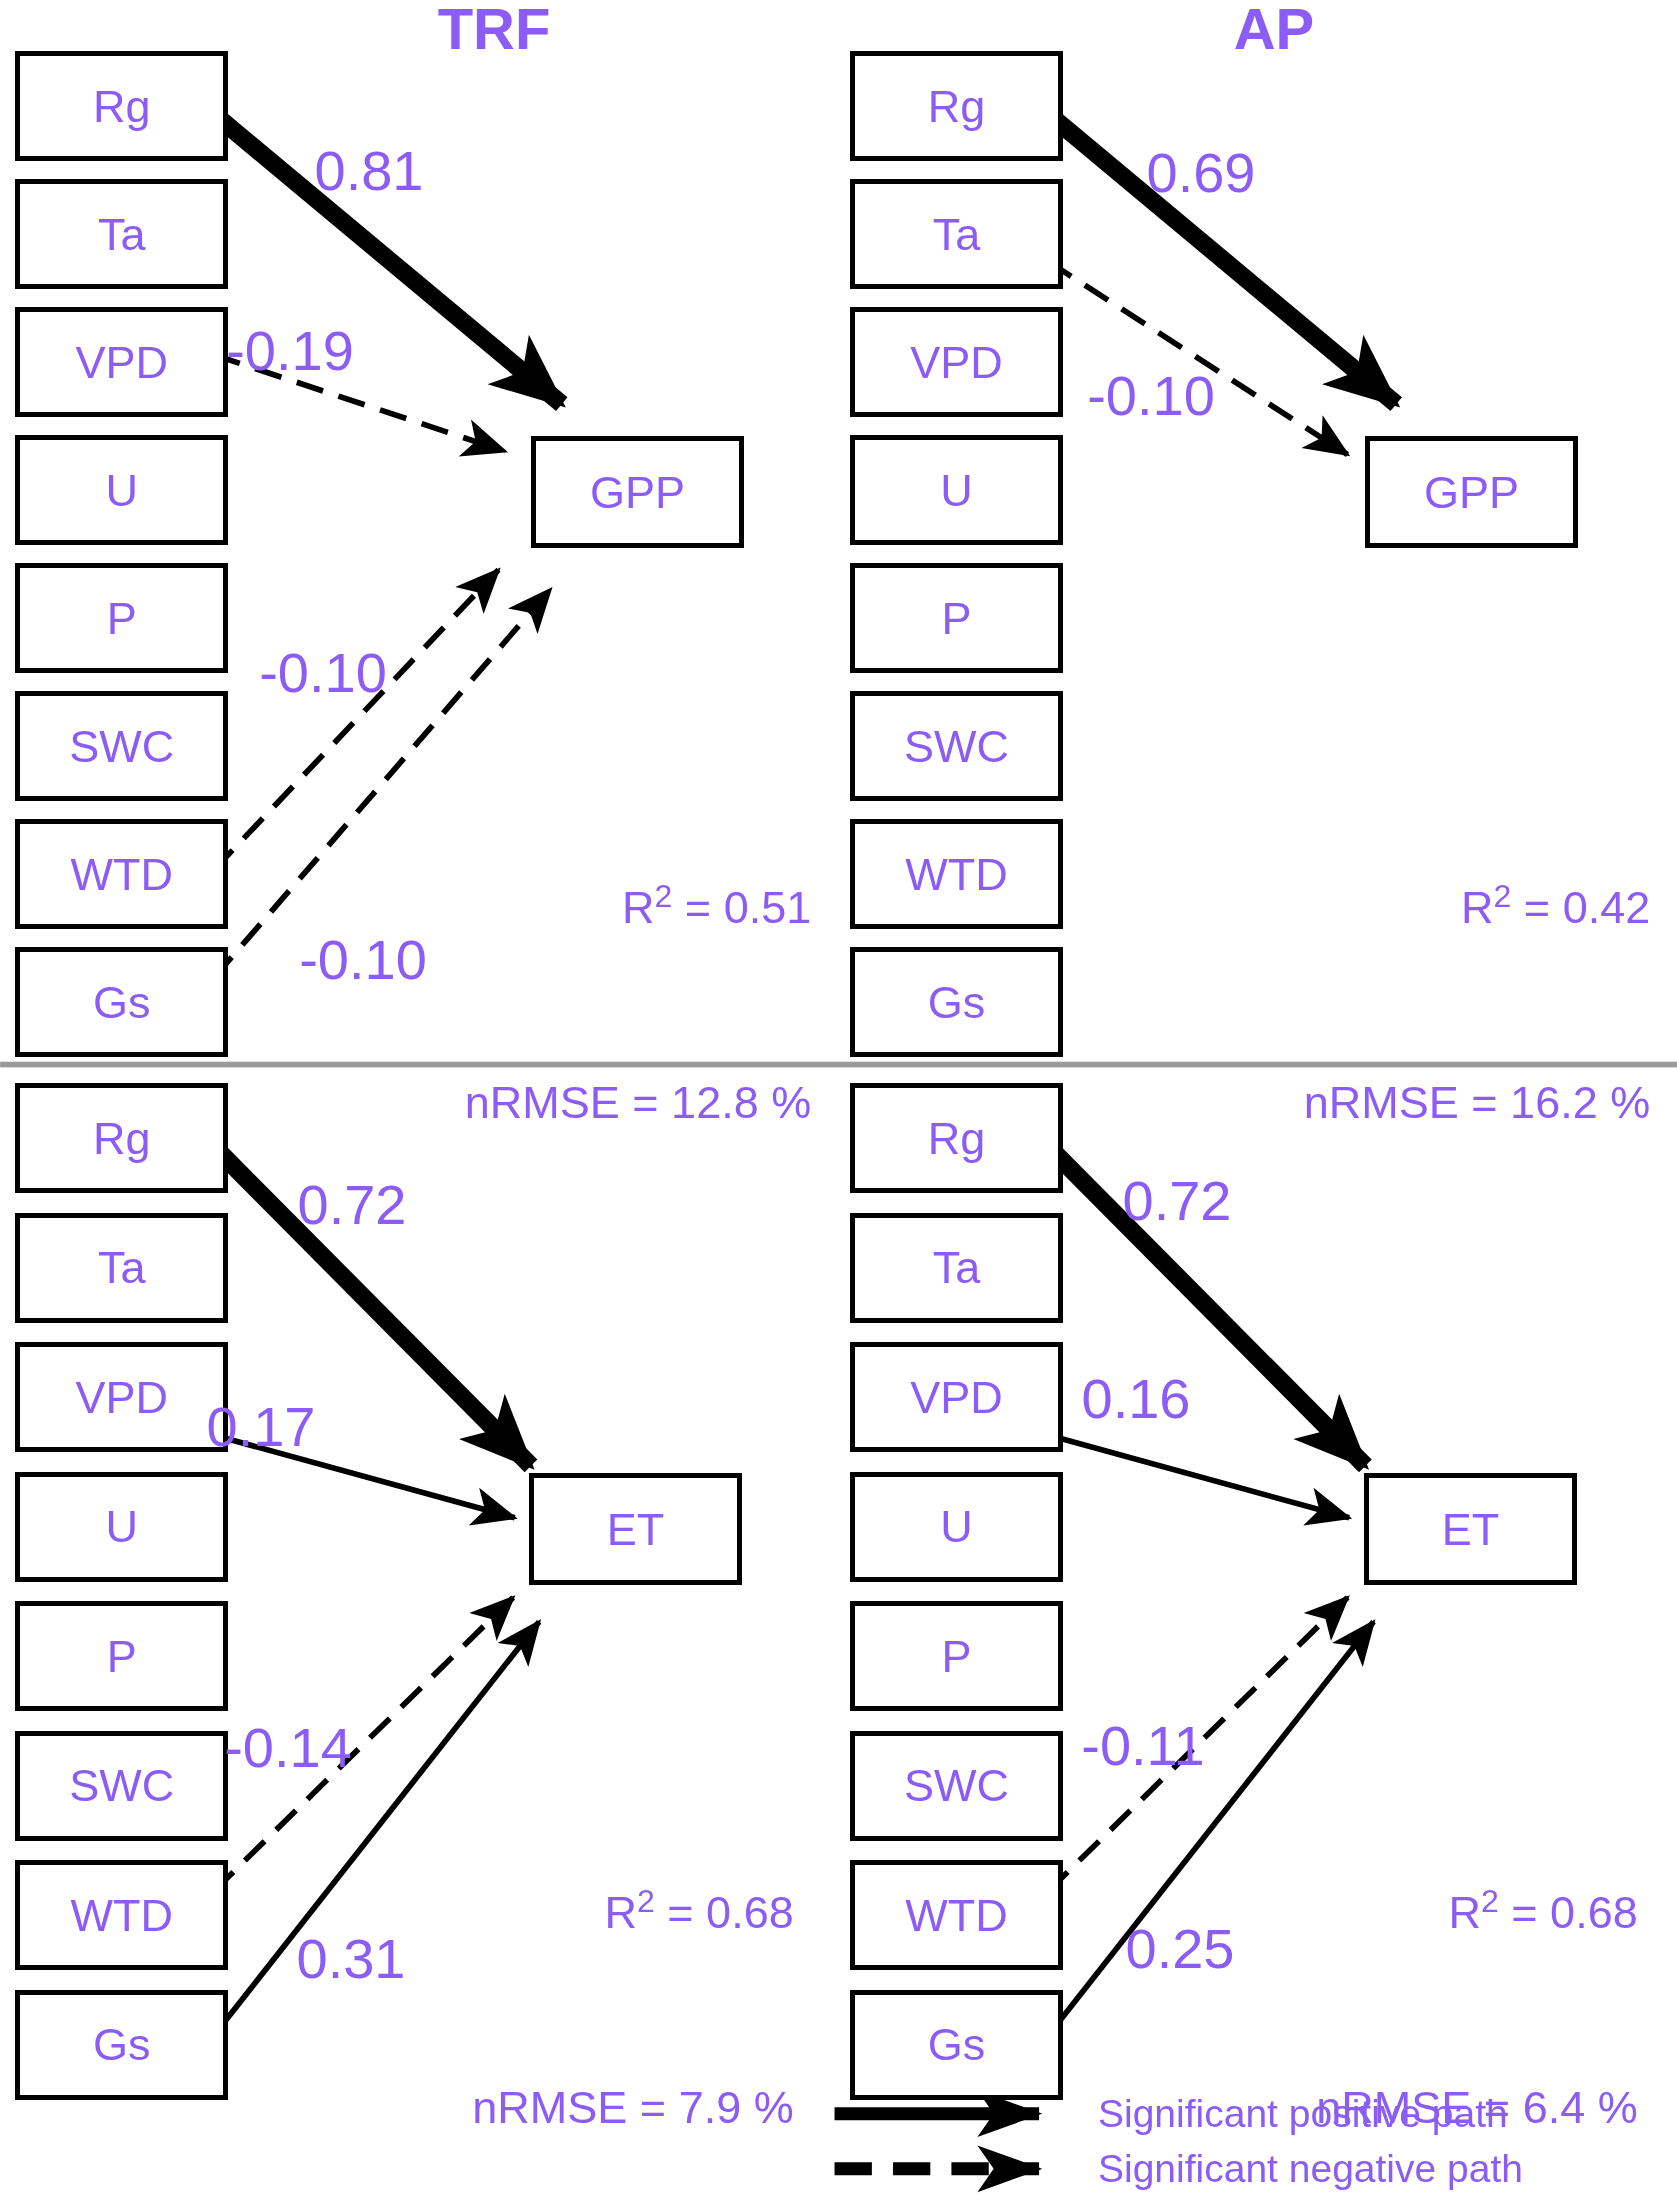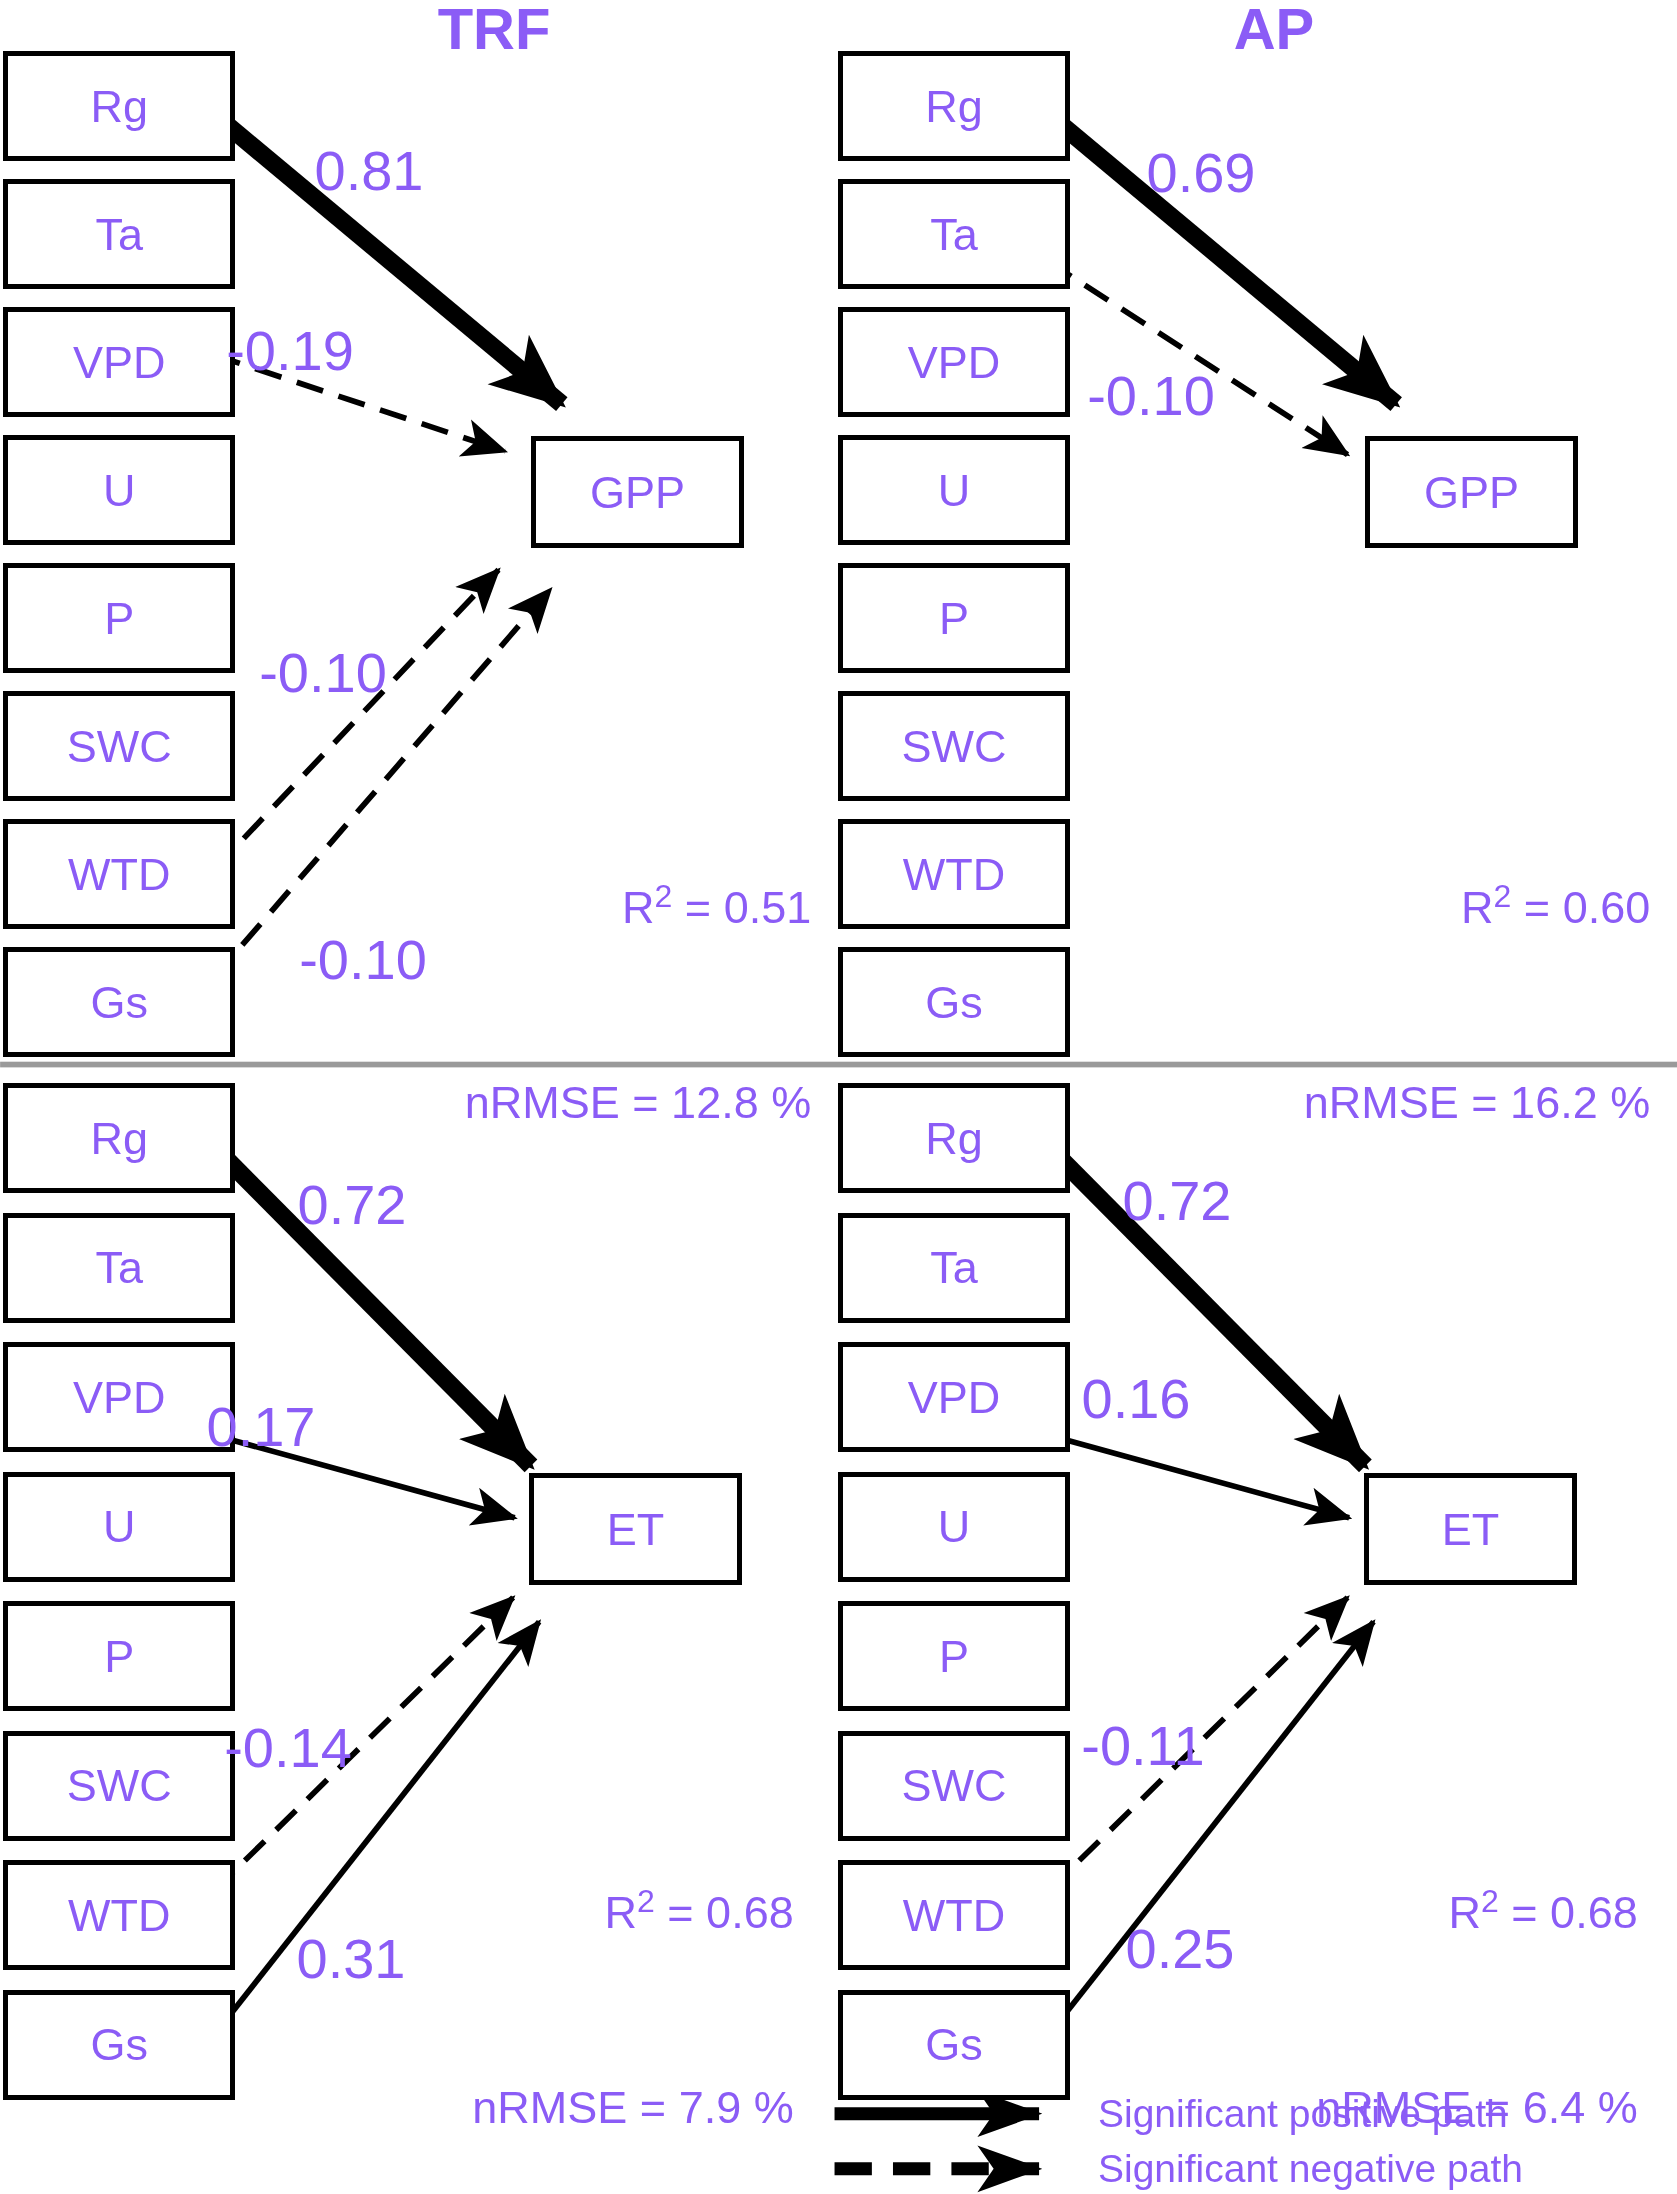--- a/index.html
+++ b/index.html
@@ -5,21 +5,21 @@
   html,body{margin:0;padding:0;background:#fff;}
   .canvas{
     position:relative;
     width:1678px;height:2194px;
     background:#fff;
     font-family:"Liberation Sans", sans-serif;
     color:#8b5cf6;
     overflow:hidden;
   }
   svg.arrows{position:absolute;left:0;top:0;width:1678px;height:2194px;}
-  .col{position:absolute;width:232px;display:flex;flex-direction:column;}
+  .col{position:absolute;width:213px;display:flex;flex-direction:column;margin-left:12px;}
   .col.top{top:51px;gap:18px;}
   .col.bot{top:1083px;gap:19.5px;}
   .col.left{left:3.2px;}
   .col.right{left:838px;}
   .pbox{
     box-sizing:border-box;height:110px;
     border:5.7px solid #000;background:#fff;
     display:flex;align-items:center;justify-content:center;
     font-size:45px;line-height:1;
   }
@@ -158,21 +158,21 @@
   <div class="coef" style="left:1136px;top:1398px">0.16</div>
   <div class="coef" style="left:1143px;top:1745px">-0.11</div>
   <div class="coef" style="left:1180px;top:1948px">0.25</div>
 
   <div class="stats" style="left:638px;top:734px">
     <div><span>R</span><sup>2</sup><span> = </span><span>0.51</span></div>
     <div><span>nRMSE</span><span> = </span><span>12.8 %</span></div>
   </div>
 
   <div class="stats" style="left:1477px;top:734px">
-    <div><span>R</span><sup>2</sup><span> = </span><span>0.60</span></div>
+    <div><span>R</span><sup>2</sup><span> = </span><span>0.42</span></div>
     <div><span>nRMSE</span><span> = </span><span>16.2 %</span></div>
   </div>
 
   <div class="stats" style="left:633px;top:1739px">
     <div><span>R</span><sup>2</sup><span> = </span><span>0.68</span></div>
     <div><span>nRMSE</span><span> = </span><span>7.9 %</span></div>
   </div>
 
   <div class="stats" style="left:1477px;top:1739px">
     <div><span>R</span><sup>2</sup><span> = </span><span>0.68</span></div>

